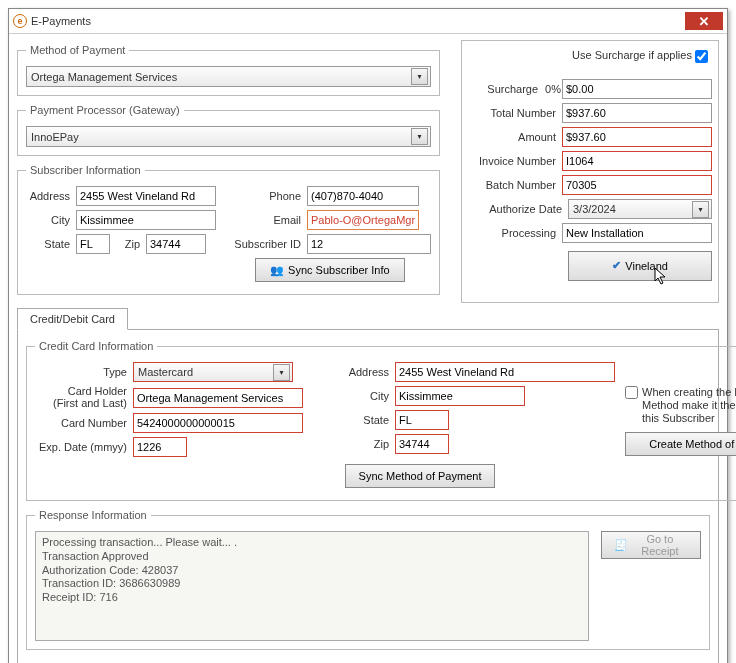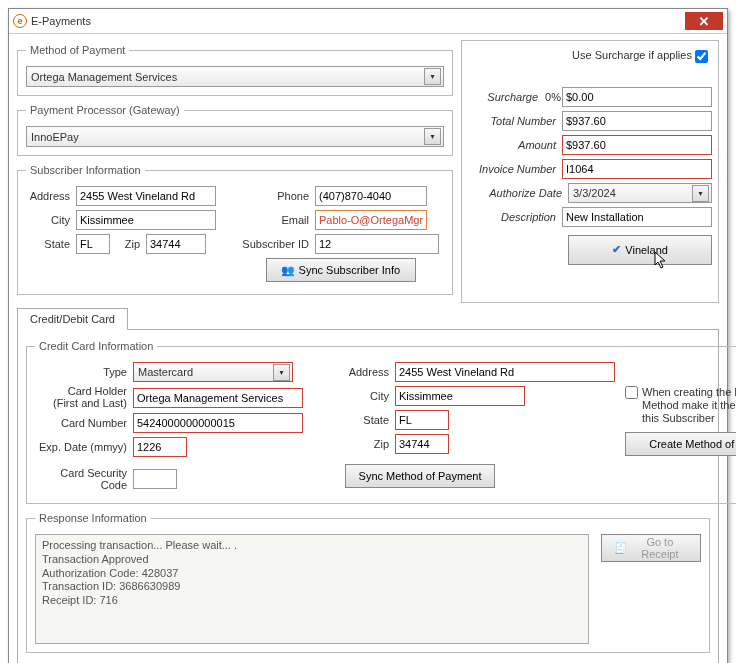--- a/index.html
+++ b/index.html
@@ -42,21 +42,21 @@
     width: 38px;
     height: 18px;
     display: flex;
     align-items: center;
     justify-content: center;
     font-weight: bold;
     font-size: 13px;
     cursor: pointer;
   }
   .content { padding: 6px 8px; }
-  .top-area { display: flex; gap: 8px; }
+  .top-area { display: flex; gap: 21px; }
   .left-col { flex: 1; }
   .right-col { width: 258px; border: 1px solid #bbb; padding: 8px 6px; }
   fieldset {
     border: 1px solid #bbb;
     margin: 4px 0 8px 0;
     padding: 10px 8px 8px 8px;
   }
   legend { color: #555; padding: 0 4px; }
   .select {
     width: 100%;
@@ -101,21 +101,21 @@
     justify-content: center;
     gap: 4px;
     cursor: pointer;
     font-family: inherit;
     font-size: 11px;
   }
   .btn.wide { width: 100%; }
   .sub-cols { display:flex; gap: 4px; }
   .sub-cols > div { flex:1; }
   .right-row { display:flex; align-items:center; margin-bottom:4px; }
-  .right-row label { width: 100px; text-align:right; padding-right:6px;font-style:italic; }
+  .right-row label { width: 100px; text-align:right; padding-right:6px; }
   .right-row input, .right-row .select { flex:1; }
   .tab {
     display:inline-block;
     border:1px solid #aaa;
     border-bottom:1px solid #fff;
     background:#fff;
     padding:4px 12px;
     position:relative;
     top:1px;
     z-index:1;
@@ -212,21 +212,21 @@
                   <span>👥</span>
                   <span>Sync Subscriber Info</span>
                 </button>
               </div>
             </div>
           </div>
         </fieldset>
       </div>
 
       <div class="right-col">
-        <div style="text-align:right;margin-bottom:24px">
+        <div style="text-align:right;margin-bottom:16px">
           <label>Use Surcharge if applies</label>
           <input type="checkbox" class="chk" checked="" style="">
         </div>
         <div class="right-row">
           <label>Surcharge</label>
           <span style="width:24px;text-align:center">0%</span>
           <input class="field" style="flex: 1 1 0%;" value="$0.00">
         </div>
         <div class="right-row">
             <label>Total Number</label>
@@ -234,28 +234,32 @@
           </div>
         <div class="right-row">
             <label>Amount</label>
             <input class="field red" value="$937.60" style="">
           </div>
         <div class="right-row">
             <label>Invoice Number</label>
             <input class="field red" value="I1064" style="">
           </div>
         <div class="right-row">
+            <label>Batch Number</label>
+            <input class="field red" value="70305" style="">
+          </div>
+        <div class="right-row">
           <label>Authorize Date</label>
           <div class="select" style="height:20px">
             <span>3/3/2024</span>
             <span class="arrow">▾</span>
           </div>
         </div>
         <div class="right-row">
-            <label>Description</label>
+            <label>Processing</label>
             <input class="field" value="New Installation" style="">
           </div>
         <div style="position:relative;margin-top:8px;padding-left:100px">
           <button class="btn" style="width:100%;height:30px">
             <span style="color:#2e74c4;font-weight:bold">✔</span>
             <span>Vineland</span>
           </button>
           <svg class="cursor" style="left:186px;top:16px" viewBox="0 0 16 20">
               <path d="M1 1 L1 14 L4 11 L7 17 L9 16 L6 10 L11 10 Z" fill="#fff" stroke="#000" stroke-width="1"></path>
             </svg>
@@ -282,24 +286,20 @@
 (First and Last)</label>
                   <input class="field red" style="width: 170px;" value="Ortega Management Services">
                 </div>
               <div class="row">
                   <label style="width:98px">Card Number</label>
                   <input class="field red" style="width: 170px;" value="5424000000000015">
                 </div>
               <div class="row">
                   <label style="width:98px">Exp. Date (mmyy)</label>
                   <input class="field red" style="width: 54px;" value="1226">
-                </div>
-              <div class="row" style="margin-top:10px">
-                  <label style="width:98px">Card Security Code</label>
-                  <input class="field" style="width: 44px;">
                 </div>
             </div>
             <div class="cc-mid">
               <div class="row">
                   <label style="width:50px">Address</label>
                   <input class="field red" style="width: 220px;" value="2455 West Vineland Rd">
                 </div>
               <div class="row">
                   <label style="width:50px">City</label>
                   <input class="field red" style="width: 130px;" value="Kissimmee">

